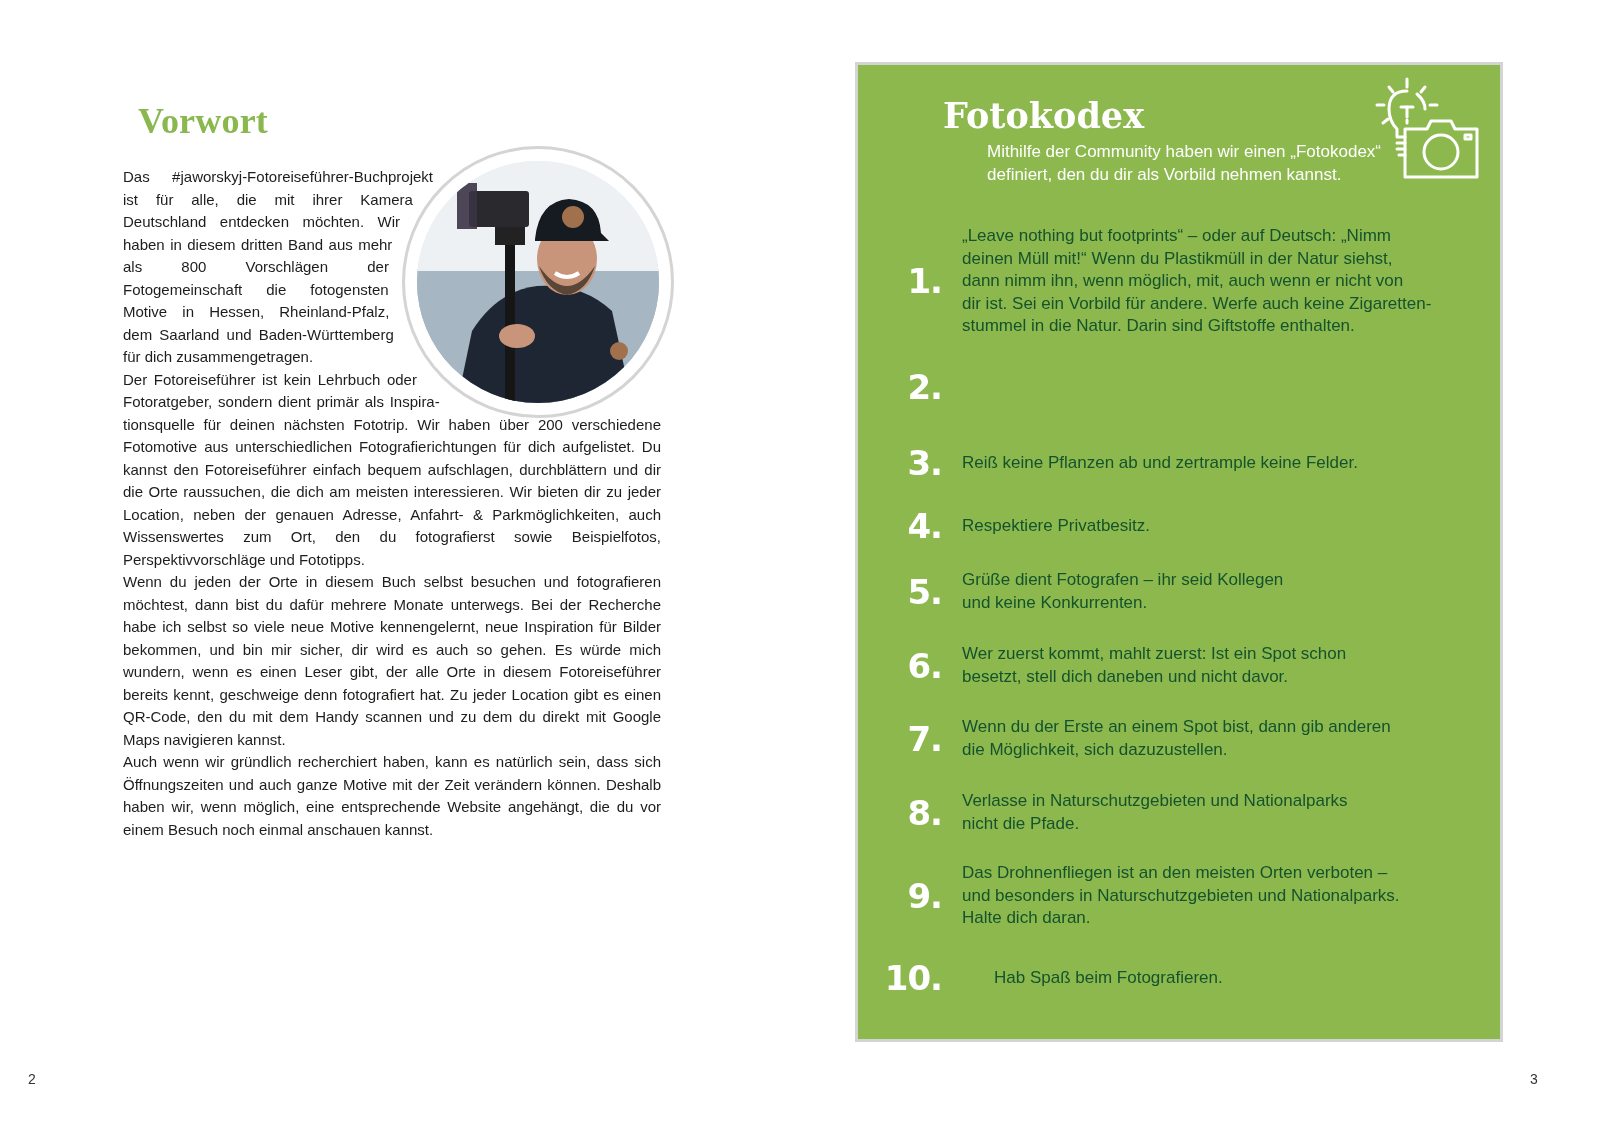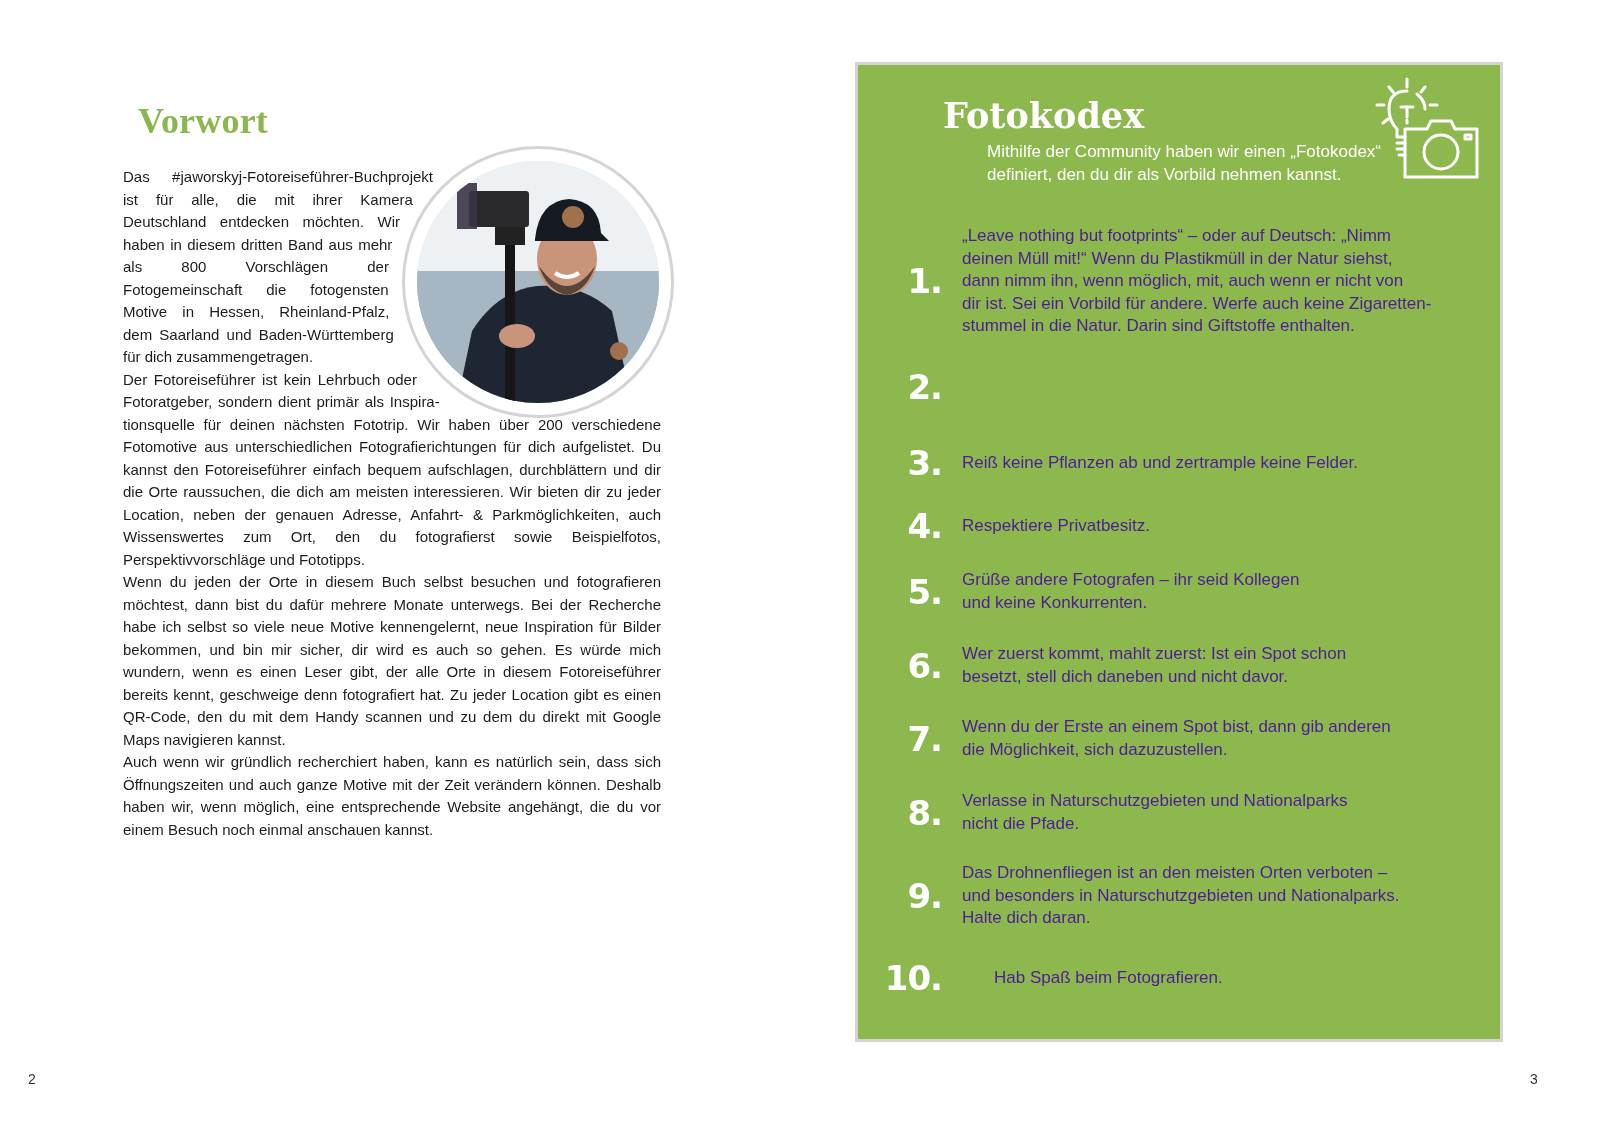--- a/index.html
+++ b/index.html
@@ -101,21 +101,21 @@
       font-size: 34px;
       color: #ffffff;
       letter-spacing: -1px;
       flex: 0 0 auto;
       padding-right: 2px;
     }
     .rule-text {
       margin-left: 18px;
       font-size: 17px;
       line-height: 22.5px;
-      color: #4c1d95;
+      color: #14532d;
       white-space: pre-line;
     }
   </style>
 </head>
 <body>
 
 <div class="page page-left">
   <h1 class="vorwort-title">Vorwort</h1>
 
   <div class="portrait-ring">
@@ -206,21 +206,21 @@
     <div class="rule" style="top:378px;">
       <span class="rule-num">3.</span>
       <span class="rule-text">Reiß keine Pflanzen ab und zertrample keine Felder.</span>
     </div>
     <div class="rule" style="top:441px;">
       <span class="rule-num">4.</span>
       <span class="rule-text">Respektiere Privatbesitz.</span>
     </div>
     <div class="rule" style="top:504px;">
       <span class="rule-num">5.</span>
-      <span class="rule-text">Grüße andere Fotografen – ihr seid Kollegen
+      <span class="rule-text">Grüße dient Fotografen – ihr seid Kollegen
 und keine Konkurrenten.</span>
     </div>
     <div class="rule" style="top:578px;">
       <span class="rule-num">6.</span>
       <span class="rule-text">Wer zuerst kommt, mahlt zuerst: Ist ein Spot schon
 besetzt, stell dich daneben und nicht davor.</span>
     </div>
     <div class="rule" style="top:651px;">
       <span class="rule-num">7.</span>
       <span class="rule-text">Wenn du der Erste an einem Spot bist, dann gib anderen

